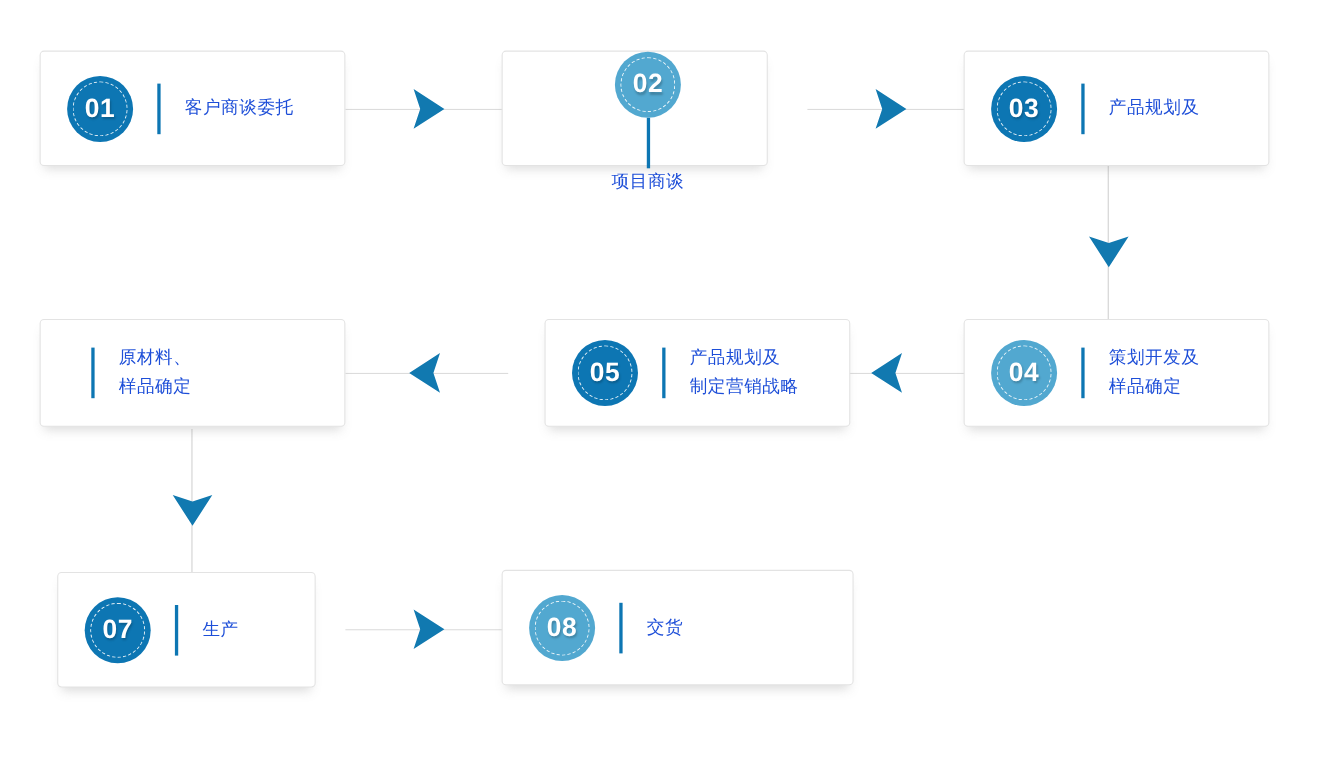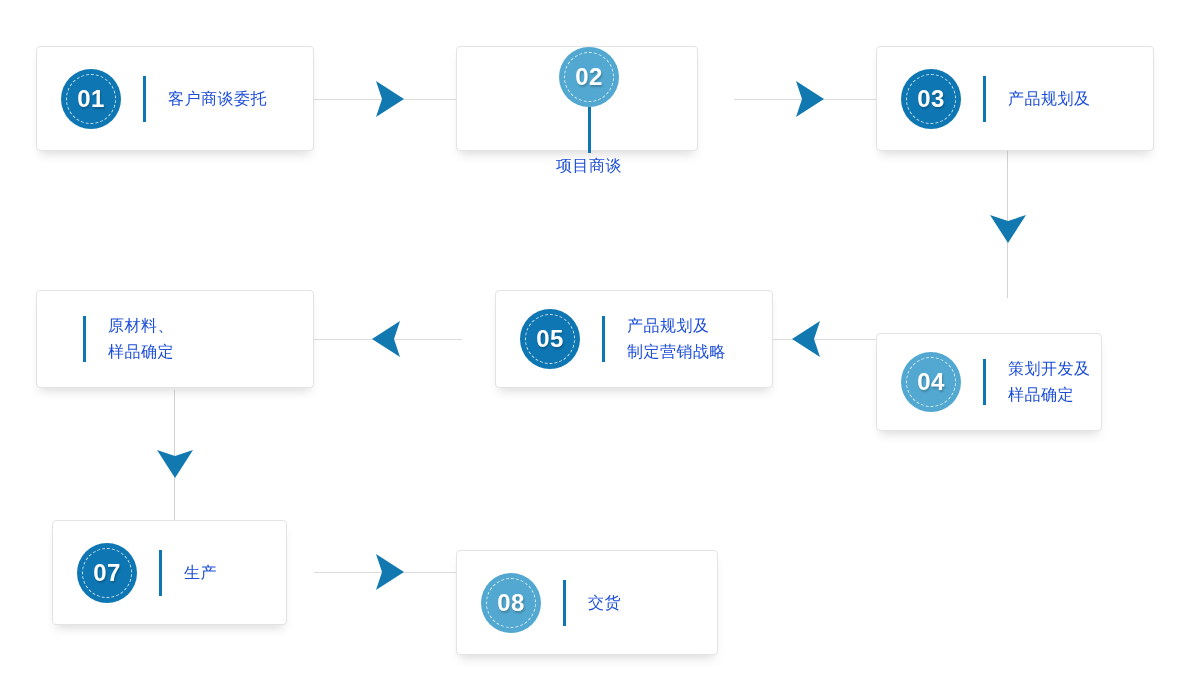--- a/index.html
+++ b/index.html
@@ -182,21 +182,21 @@
   </div>
 
   <div class="card" style="left:876px; top:46px; width:278px; height:105px;">
     <div class="badge dark">
       <span class="badge-num">03</span>
     </div>
     <div class="divider"></div>
     <div class="label">产品规划及</div>
   </div>
 
-  <div class="card" style="left:876px; top:290px; width:226px; height:98px;margin-top:43px;">
+  <div class="card" style="left:876px; top:290px; width:278px; height:98px;">
     <div class="badge light">
       <span class="badge-num">04</span>
     </div>
     <div class="divider"></div>
     <div class="label">策划开发及
 样品确定</div>
   </div>
 
   <div class="card" style="left:456px; top:290px; width:278px; height:98px;margin-left:39px;">
     <div class="badge dark">
@@ -214,21 +214,21 @@
   </div>
 
   <div class="card" style="left:52px; top:520px; width:235px; height:105px;">
     <div class="badge dark">
       <span class="badge-num">07</span>
     </div>
     <div class="divider"></div>
     <div class="label">生产</div>
   </div>
 
-  <div class="card" style="left:456px; top:550px; width:262px; height:105px;">
+  <div class="card" style="left:456px; top:518px; width:320px; height:105px;">
     <div class="badge light">
       <span class="badge-num">08</span>
     </div>
     <div class="divider"></div>
     <div class="label">交货</div>
   </div>
 
 </div>
 
 </body></html>

